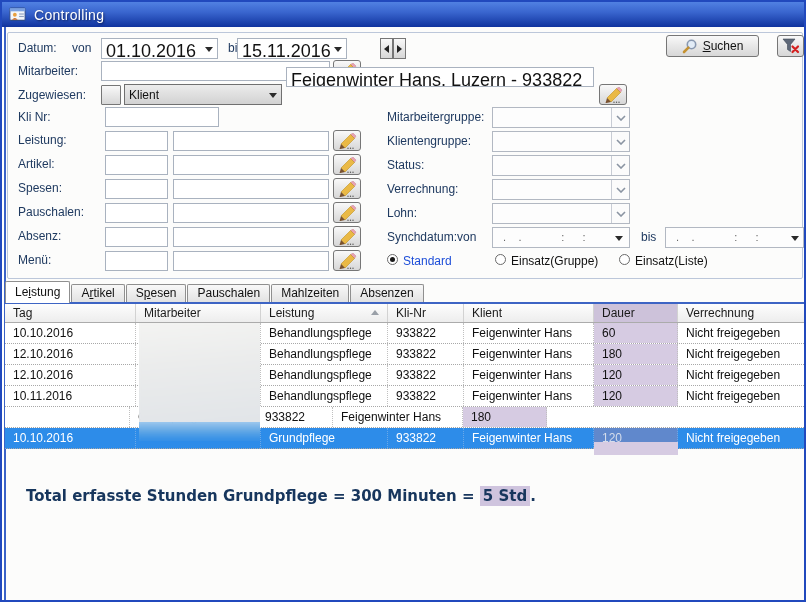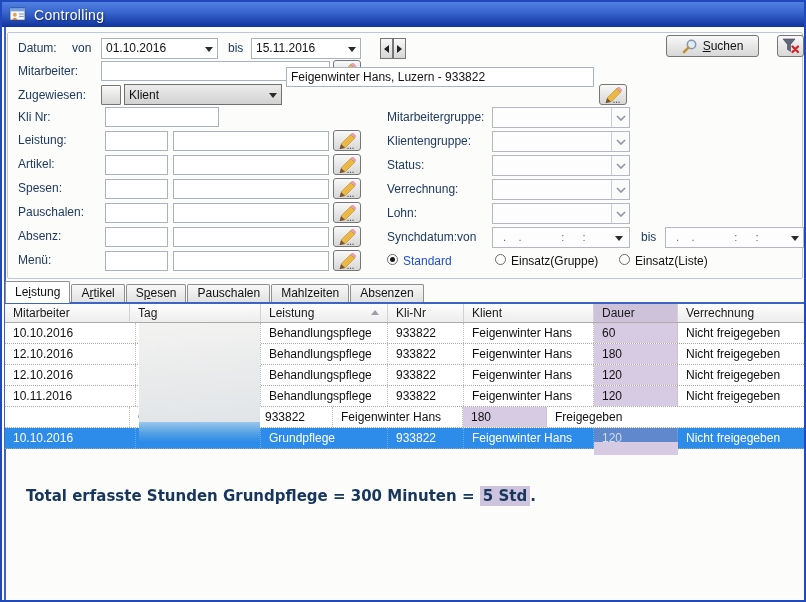--- a/index.html
+++ b/index.html
@@ -2,21 +2,21 @@
 <html><head>
 <meta charset="utf-8">
 <style>
   html,body{margin:0;padding:0;background:#e8e8e8;font-family:"Liberation Sans",sans-serif;}
   .window{position:relative;width:806px;height:602px;background:#fcfcfb;border:2px solid #2149bd;box-sizing:border-box;overflow:hidden;}
   .innerline{position:absolute;left:0;top:25px;bottom:0;width:4px;background:linear-gradient(90deg,#ffffff 0,#ffffff 2px,#3a62c8 2px,#3a62c8 4px);}
   .titlebar{position:absolute;top:0;left:0;right:0;height:25px;background:linear-gradient(180deg,#5181e2 0%,#3a66cf 40%,#10339e 100%);display:flex;align-items:center;padding-left:7px;gap:8px;}
   .titlebar .title{color:#fff;font-weight:normal;font-size:14px;text-shadow:1px 1px 2px rgba(0,0,20,.5);letter-spacing:.3px;}
   .fpanel{position:absolute;left:5px;top:30px;width:794px;height:245px;border:1px solid #bcc7da;border-radius:2px;}
   .lbl{position:absolute;font-size:12px;color:#1f3a60;white-space:nowrap;}
-  .inp{position:absolute;background:#fff;border:1px solid #a9b2bf;box-sizing:border-box;font-size:12px;color:#111;padding:2px 4px;white-space:nowrap;overflow:hidden;font-family:"Liberation Sans",sans-serif;}
+  .inp{position:absolute;background:#fff;border:1px solid #a9b2bf;box-sizing:border-box;font-size:18px;color:#111;padding:2px 4px;white-space:nowrap;overflow:hidden;font-family:"Liberation Sans",sans-serif;}
   input.inp{padding:1px 4px;}
   .combo .val{display:block;padding-right:14px;overflow:hidden;}
   .darr{position:absolute;right:4px;top:50%;margin-top:-2px;width:0;height:0;border-left:4px solid transparent;border-right:4px solid transparent;border-top:5px solid #2a2a2a;}
   .btn{position:absolute;border:1px solid #767676;background:linear-gradient(180deg,#f9f9f9,#e9e9e9 45%,#d7d7d7);border-radius:3px;display:flex;align-items:center;justify-content:center;gap:5px;font-size:12px;color:#111;box-sizing:border-box;cursor:default;}
   .greycombo{position:absolute;border:1px solid #707070;background:linear-gradient(180deg,#ececec,#d2d2d2);box-sizing:border-box;font-size:12px;color:#111;padding:3px 4px;}
   .fsel{position:absolute;background:#fdfdfd;border:1px solid #b2b8c2;box-sizing:border-box;}
   .fsel .ddbtn{position:absolute;right:0;top:0;bottom:0;width:17px;border-left:1px solid #c8ccd4;background:#fbfbfb;display:flex;align-items:center;justify-content:center;}
   .synph{position:absolute;left:4px;top:3px;white-space:pre;color:#666;font-size:11px;}
   .radio{position:absolute;width:11px;height:11px;border:1px solid #6a6a6a;border-radius:50%;background:#fff;box-sizing:border-box;}
   .radio.checked::after{content:"";position:absolute;left:2px;top:2px;width:5px;height:5px;border-radius:50%;background:#1a1a1a;}
@@ -90,21 +90,21 @@
   <div class="innerline"></div>
   <div class="fpanel"></div>
 
   <div class="lbl" style="left:16px;top:39px">Datum:</div>
   <div class="lbl" style="left:70px;top:39px">von</div>
   <div class="inp combo" style="left:99px;top:36px;width:117px;height:21px">
     <span class="val">01.10.2016</span>
     <span class="darr"></span>
   </div>
   <div class="lbl" style="left:226px;top:39px">bis</div>
-  <div class="inp combo" style="left:249px;top:36px;width:110px;height:21px">
+  <div class="inp combo" style="left:235px;top:36px;width:110px;height:21px">
     <span class="val">15.11.2016</span>
     <span class="darr"></span>
   </div>
   <div class="btn" style="left:378px;top:36px;width:13px;height:21px;border-radius:0">
       <span class="tri tri-l"></span>
     </div>
   <div class="btn" style="left:391px;top:36px;width:13px;height:21px;border-radius:0">
       <span class="tri tri-r"></span>
     </div>
 
@@ -263,22 +263,22 @@
     <span class="tab">A<u>r</u>tikel</span>
     <span class="tab">S<u>p</u>esen</span>
     <span class="tab">Pauschalen</span>
     <span class="tab">Mahlzeiten</span>
     <span class="tab">Absenzen</span>
   </div>
   <div class="blueline"></div>
 
   <div class="grid">
     <div class="ghead">
+      <div class="gh w-tag">Tag</div>
       <div class="gh w-mit">Mitarbeiter</div>
-      <div class="gh w-tag">Tag</div>
       <div class="gh w-lei"><span>Leistung</span><span class="sort-asc"></span></div>
       <div class="gh w-kli">Kli-Nr</div>
       <div class="gh w-kln">Klient</div>
       <div class="gh w-dau hl">Dauer</div>
       <div class="gh w-ver">Verrechnung</div>
     </div>
     <div class="grow">
       <div class="gc w-tag">10.10.2016</div>
       <div class="gc w-mit"></div>
       <div class="gc w-lei">Behandlungspflege</div>
@@ -313,21 +313,20 @@
       <div class="gc w-kln">Feigenwinter Hans</div>
       <div class="gc w-dau hl">120</div>
       <div class="gc w-ver">Nicht freigegeben</div>
     </div>
     <div class="grow">
       <div class="gc w-mit"></div>
       <div class="gc w-lei">Grundpflege</div>
       <div class="gc w-kli">933822</div>
       <div class="gc w-kln">Feigenwinter Hans</div>
       <div class="gc w-dau hl">180</div>
-      <div class="gc w-ver">Freigegeben</div>
     </div>
     <div class="grow selected">
       <div class="gc w-tag">10.10.2016</div>
       <div class="gc w-mit"></div>
       <div class="gc w-lei">Grundpflege</div>
       <div class="gc w-kli">933822</div>
       <div class="gc w-kln">Feigenwinter Hans</div>
       <div class="gc w-dau hl">120</div>
       <div class="gc w-ver">Nicht freigegeben</div>
     </div>

